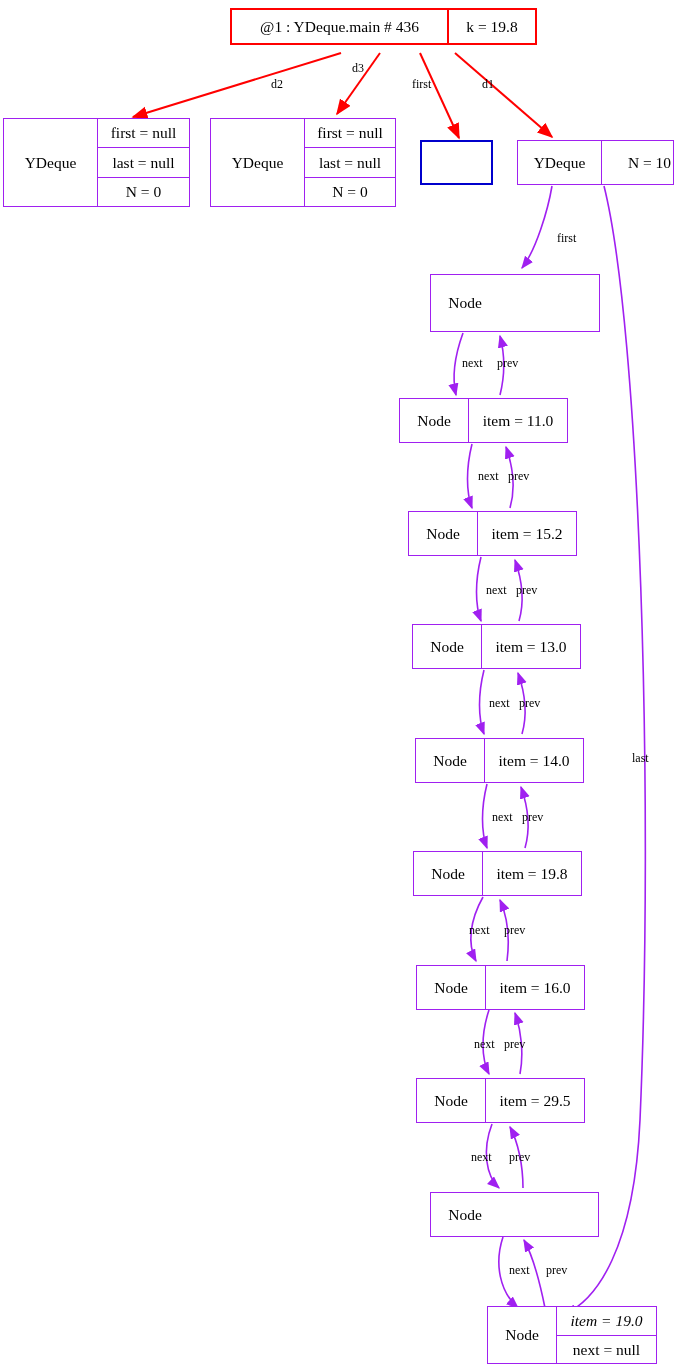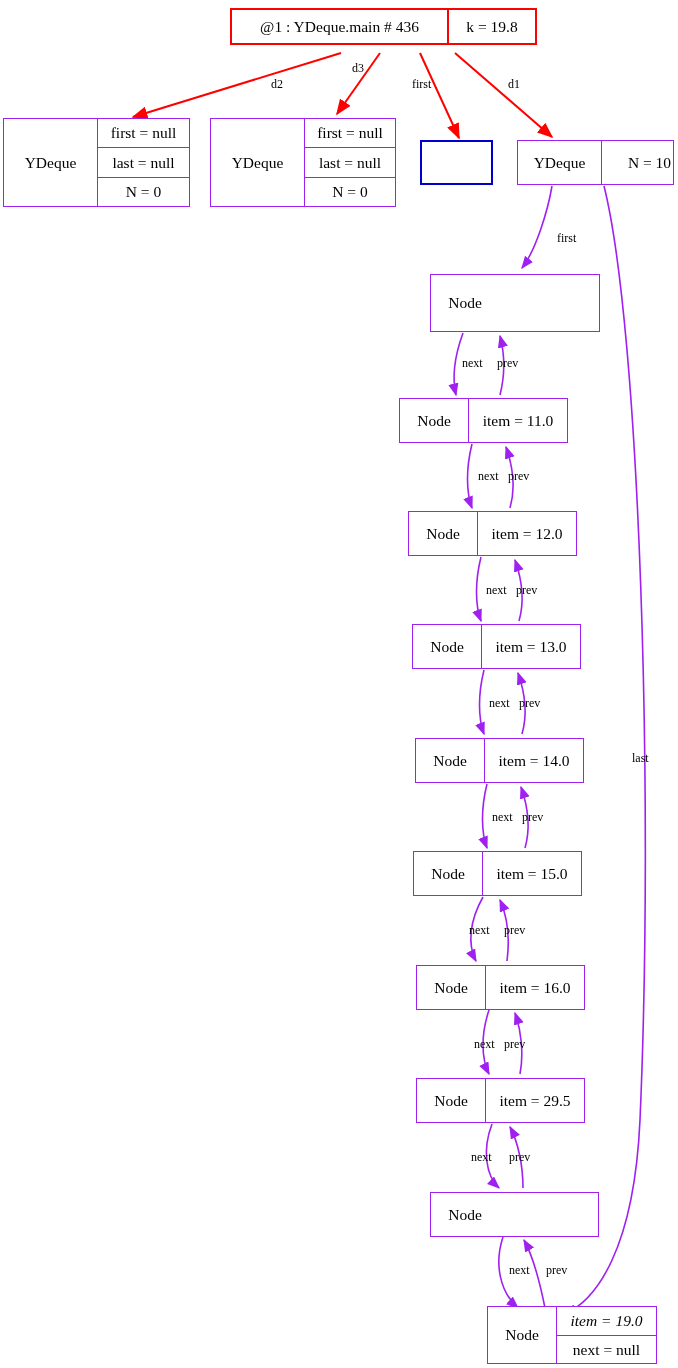--- a/index.html
+++ b/index.html
@@ -83,21 +83,21 @@
   </svg>
 
   <div class="node red" style="left:230px;top:8px;width:307px;height:37px;">
     <div class="cell" style="flex:0 0 215px;">@1 : YDeque.main # 436</div>
     <div class="cell" style="flex:1;">k = 19.8</div>
   </div>
 
   <div class="elabel red" style="left:271px;top:78px;">d2</div>
   <div class="elabel red" style="left:352px;top:62px;">d3</div>
   <div class="elabel red" style="left:412px;top:78px;">first</div>
-  <div class="elabel red" style="left:508px;top:78px;">d1</div>
+  <div class="elabel red" style="left:482px;top:78px;">d1</div>
 
   <div class="node purple" style="left:3px;top:118px;width:187px;height:89px;">
     <div class="cell" style="flex:0 0 93px;">YDeque</div>
     <div class="cellcol vsep" style="flex:1;">
       <div class="cell" style="flex:1;">first = null</div>
       <div class="cell hsep" style="flex:1;">last = null</div>
       <div class="cell hsep" style="flex:1;">N = 0</div>
     </div>
   </div>
 
@@ -126,36 +126,36 @@
     <div class="cell" style="flex:0 0 68px;">Node</div>
   </div>
 
   <div class="node purple" style="left:399px;top:398px;width:169px;height:45px;">
     <div class="cell" style="flex:0 0 68px;">Node</div>
     <div class="cell vsep" style="flex:1;">item = 11.0</div>
   </div>
 
   <div class="node purple" style="left:408px;top:511px;width:169px;height:45px;">
     <div class="cell" style="flex:0 0 68px;">Node</div>
-    <div class="cell vsep" style="flex:1;">item = 12.0</div>
+    <div class="cell vsep" style="flex:1;">item = 15.2</div>
   </div>
 
   <div class="node purple" style="left:412px;top:624px;width:169px;height:45px;">
     <div class="cell" style="flex:0 0 68px;">Node</div>
     <div class="cell vsep" style="flex:1;">item = 13.0</div>
   </div>
 
   <div class="node purple" style="left:415px;top:738px;width:169px;height:45px;">
     <div class="cell" style="flex:0 0 68px;">Node</div>
     <div class="cell vsep" style="flex:1;">item = 14.0</div>
   </div>
 
   <div class="node purple" style="left:413px;top:851px;width:169px;height:45px;">
     <div class="cell" style="flex:0 0 68px;">Node</div>
-    <div class="cell vsep" style="flex:1;">item = 15.0</div>
+    <div class="cell vsep" style="flex:1;">item = 19.8</div>
   </div>
 
   <div class="node purple" style="left:416px;top:965px;width:169px;height:45px;">
     <div class="cell" style="flex:0 0 68px;">Node</div>
     <div class="cell vsep" style="flex:1;">item = 16.0</div>
   </div>
 
   <div class="node purple" style="left:416px;top:1078px;width:169px;height:45px;">
     <div class="cell" style="flex:0 0 68px;">Node</div>
     <div class="cell vsep" style="flex:1;">item = 29.5</div>

